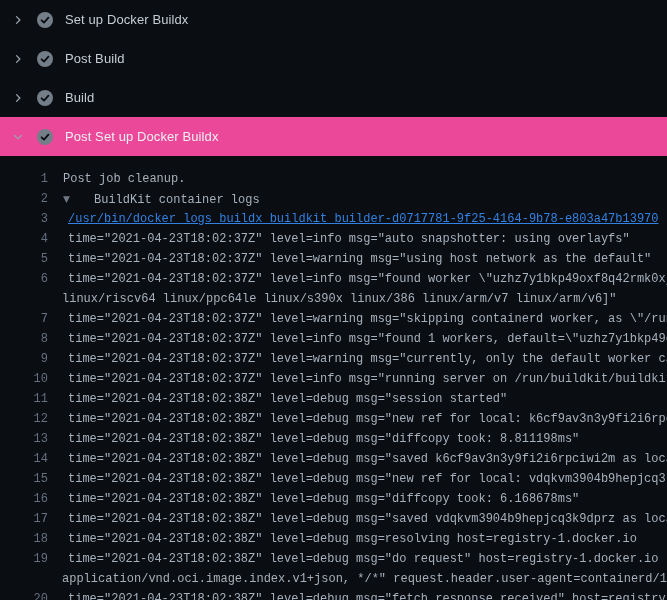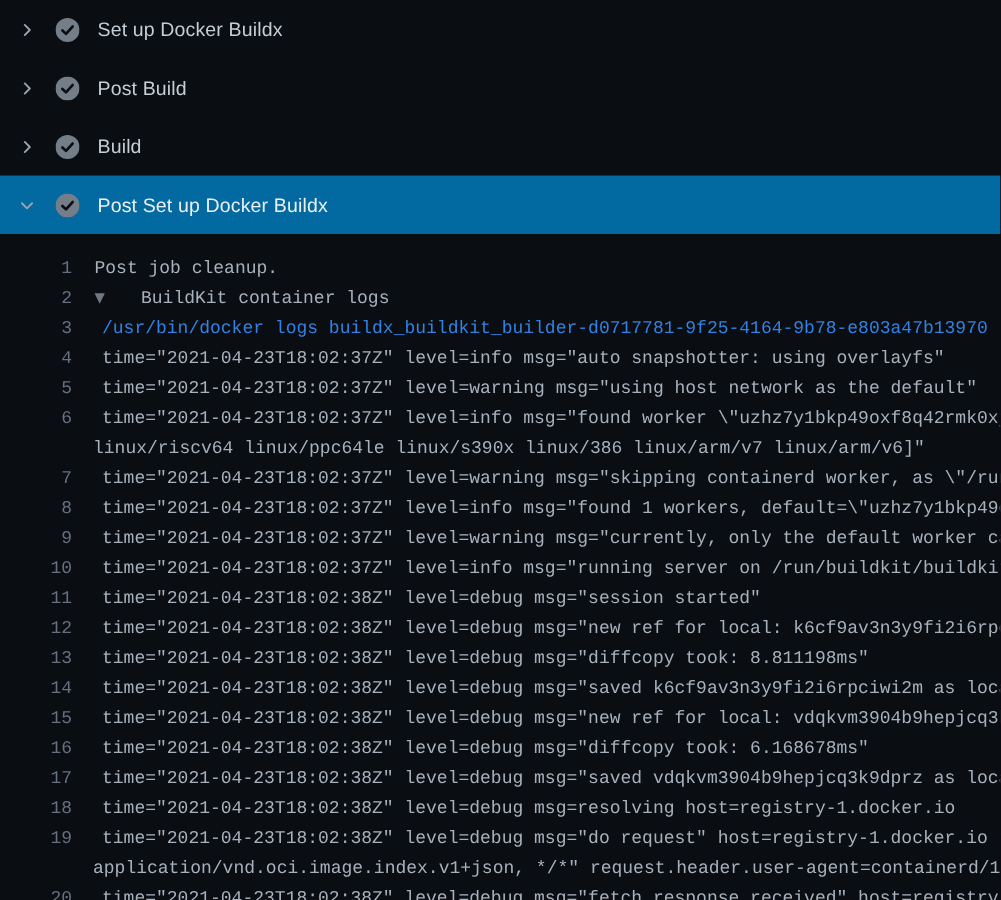--- a/index.html
+++ b/index.html
@@ -10,21 +10,21 @@
     -webkit-font-smoothing:antialiased;
   }
 
   
   .steps { width:100%;border-radius:16px; }
   .step-row {
     display:flex; align-items:center;
     height:39px; padding-left:12px;
     cursor:pointer;
   }
-  .step-row.active { background:#0369a1; }
+  .step-row.active { background:#ec4899; }
   .chev {
     width:12px; height:12px; flex:0 0 12px;
     color:#9ba3ac; display:flex; align-items:center; justify-content:center;
   }
   .chev svg { display:block; }
   .status {
     margin-left:13px; flex:0 0 16px; width:16px; height:16px;
   }
   .step-label {
     margin-left:12px;
@@ -40,21 +40,21 @@
     white-space:pre; overflow:hidden;
   }
   .log-row { height:20px; display:flex; overflow:hidden; }
   .lnum {
     flex:0 0 48px; width:48px; text-align:right;
     color:#667080; cursor:pointer; user-select:none;
   }
   .ltext { padding-left:15px; color:#a7b1bc; flex:1 1 auto; overflow:hidden; }
   .ltext.ingroup { padding-left:20px; }
   .ltext.wrapcont { padding-left:14px;font-family:Liberation Mono, monospace; }
-  .ltext.command { color:#3282e3; }
+  .ltext.command { color:#3282e3;text-decoration:underline; }
   .caret {
     display:inline-block; width:14px;
     color:#6f7883; font-size:9px; vertical-align:1px;
     font-family:"DejaVu Sans", sans-serif;
     cursor:pointer;
   }
   .grouptext { cursor:pointer;margin-left:17px; }
 </style>
 </head>
 <body>

